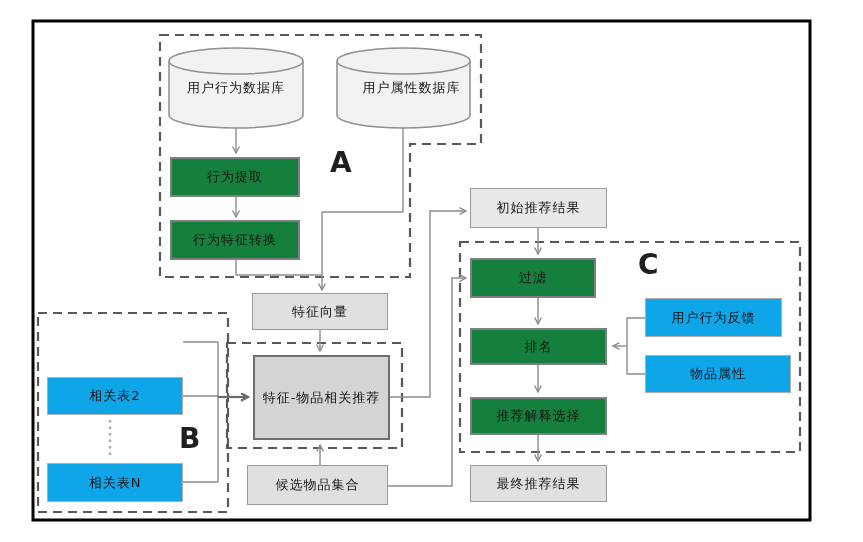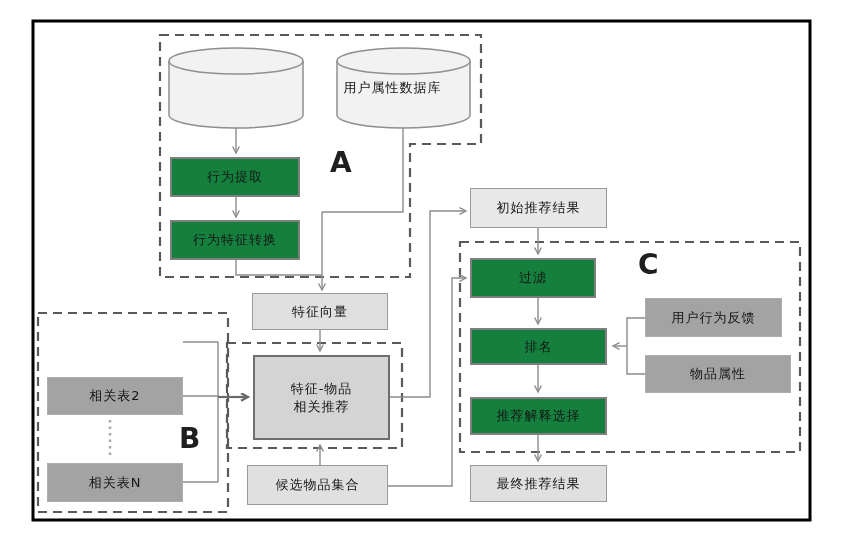--- a/index.html
+++ b/index.html
@@ -33,32 +33,31 @@
     line-height: 1.35;
     white-space: nowrap;
   }
   .proc {               
     background: #15803d;
     border: 2px solid #7f7f7f;
   }
   .core {               
     background: #d4d4d4;
     border: 2px solid #6e6e6e;
-    flex-direction: column;
   }
   .data {               
     background: #e0e0e0;
     border: 1.5px solid #9a9a9a;
   }
   .result {             
     background: #e8e8e8;
     border: 1.5px solid #9a9a9a;
   }
   .lite {               
-    background: #a3a3a3;
+    background: #0ea5e9;
     border: 1.5px solid #aeaeae;
   }
   .dbtext {
     position: absolute;
     box-sizing: border-box;
     display: flex;
     align-items: center;
     justify-content: center;
     font-size: 13px;
     letter-spacing: 1px;
@@ -141,21 +140,22 @@
 
       <path d="M538,435 V461" marker-end="url(#arr)"></path>
 
       <path d="M645,318 H627 V374 H645"></path>
       <path d="M627,346 H613" marker-end="url(#arr)"></path>
     </g>
 
     <path d="M218,397 H248" fill="none" stroke="#696969" stroke-width="2.2" marker-end="url(#arrBold)"></path>
   </svg>
 
-  <div class="dbtext" style="left:330px;top:77px;width:125px;height:22px;">用户属性数据库</div>
+  <div class="dbtext" style="left:174px;top:77px;width:124px;height:22px;">用户行为数据库</div>
+  <div class="dbtext" style="left:349px;top:77px;width:125px;height:22px;">用户属性数据库</div>
 
   <div class="seclabel" style="left:330px;top:146px;">A</div>
   <div class="seclabel" style="left:179px;top:422px;">B</div>
   <div class="seclabel" style="left:638px;top:248px;">C</div>
 
   <div class="node proc" style="left:170px;top:157px;width:130px;height:40px;">行为提取</div>
 
   <div class="node proc" style="left:170px;top:220px;width:130px;height:40px;">行为特征转换</div>
 
   <div class="node data" style="left:252px;top:293px;width:136px;height:37px;">特征向量</div>

